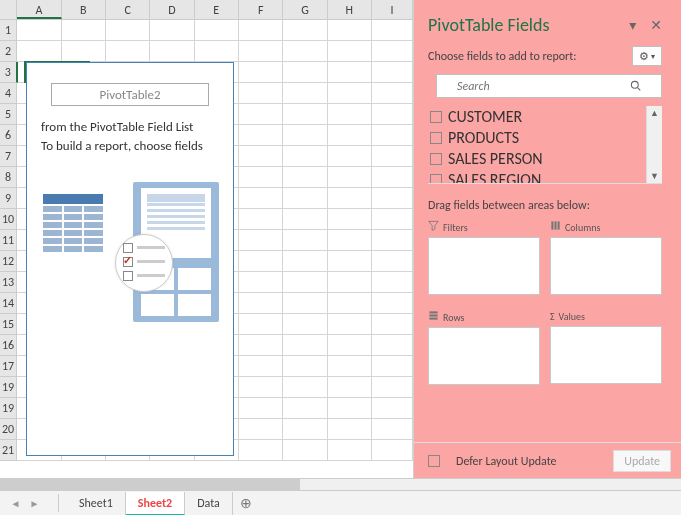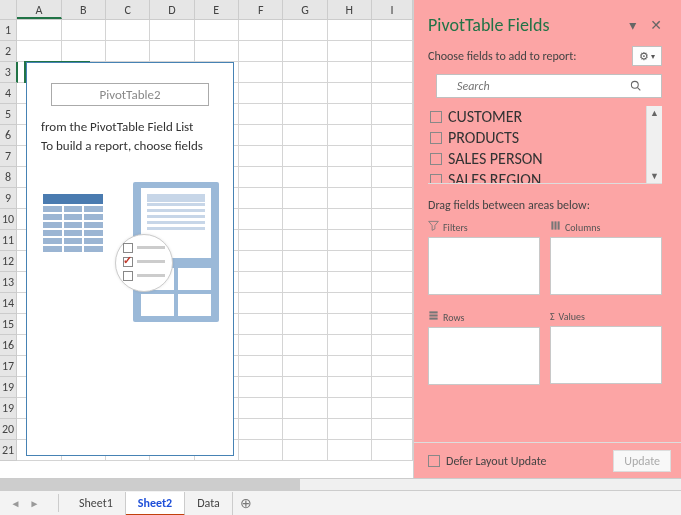--- a/index.html
+++ b/index.html
@@ -61,34 +61,34 @@
 .field-list .scroll { position: absolute; right: 0; top: 0; width: 16px; height: 100%; background: #f0f0f0; border-left: 1px solid #ddd; }
 .field-list .scroll .arr { height: 14px; text-align: center; font-size: 9px; color: #666; line-height: 14px; }
 .field-item { display: flex; align-items: center; gap: 6px; padding: 1px 0 1px 2px; font-size: 16px; color: #333; cursor:pointer;}
 .field-item .cb { width: 12px; height: 12px; border: 1px solid #888; }
 .drag-label { font-size: 12px; color: #444; padding: 14px 10px 8px 14px; }
 .areas { display: grid; grid-template-columns: 1fr 1fr; grid-template-rows: 80px 80px; gap: 10px 10px; padding: 0 10px 0 14px; }
 .area { }
 .area-h { font-size: 10px; color: #555; display: flex; align-items: center; gap: 4px; margin-bottom: 3px; }
 .area-box { height: 58px; background: #fff; border: 1px solid #c8c8c8; }
 .tp-footer { position: absolute; bottom: 0; left: 0; right: 0; height: 36px; display: flex; align-items: center; justify-content: space-between; padding: 0 10px 0 14px; border-top: 1px solid #ddd; }
-.defer { display: flex; align-items: center; gap: 6px; font-size: 12px; color: #444; }
+.defer { display: flex; align-items: center; gap: 16px; font-size: 12px; color: #444; }
 .defer .cb { width: 12px; height: 12px; border: 1px solid #888; }
 .update-btn { font-size: 12px; color: #aaa; padding: 3px 10px; border: 1px solid #ddd; background: #f8f8f8; }
 
 
 .sheet-bar { position: absolute; left: 0; right: 0; bottom: 0; height: 37px; border-top: 1px solid #ccc; background: #fff; }
 .hscroll { position: absolute; top: 0; left: 0; right: 0; height: 12px; display: flex; }
 .hscroll .track { flex: 1; background: #f0f0f0; border-bottom: 1px solid #ddd; position: relative; }
 .hscroll .thumb { position: absolute; left: 0; width: 300px; height: 100%; background: #cdcdcd; }
 .tabs-row { position: absolute; bottom: 0; left: 0; right: 0; height: 25px; display: flex; align-items: center; background: #f3f3f3; border-top: 1px solid #ccc; }
 .nav-arrows { width: 50px; display: flex; justify-content: space-around; font-size: 10px; color: #999; padding: 0 6px; }
 .tabsep { width: 1px; height: 18px; background: #ccc; margin: 0 8px; }
 .tab { padding: 4px 12px; font-size: 12px; color: #444; border-right: 1px solid #ccc; cursor: pointer; background: #f3f3f3; position:relative;}
-.tab.active { background: #fff; color: #1d4ed8; font-weight: 600; border-bottom: 2px solid #c2410c; margin-bottom:-1px;}
+.tab.active { background: #fff; color: #ef4444; font-weight: 600; border-bottom: 2px solid #14b8a6; margin-bottom:-1px;}
 .newsheet { width: 26px; text-align: center; font-size: 14px; color: #777; cursor: pointer; }
 .icon-svg { width: 11px; height: 11px; }
 </style>
 </head>
 <body>
 
 <div class="grid-wrap">
   <div class="col-headers">
     <div class="corner"></div>
   <div class="col-h sel">A</div>

